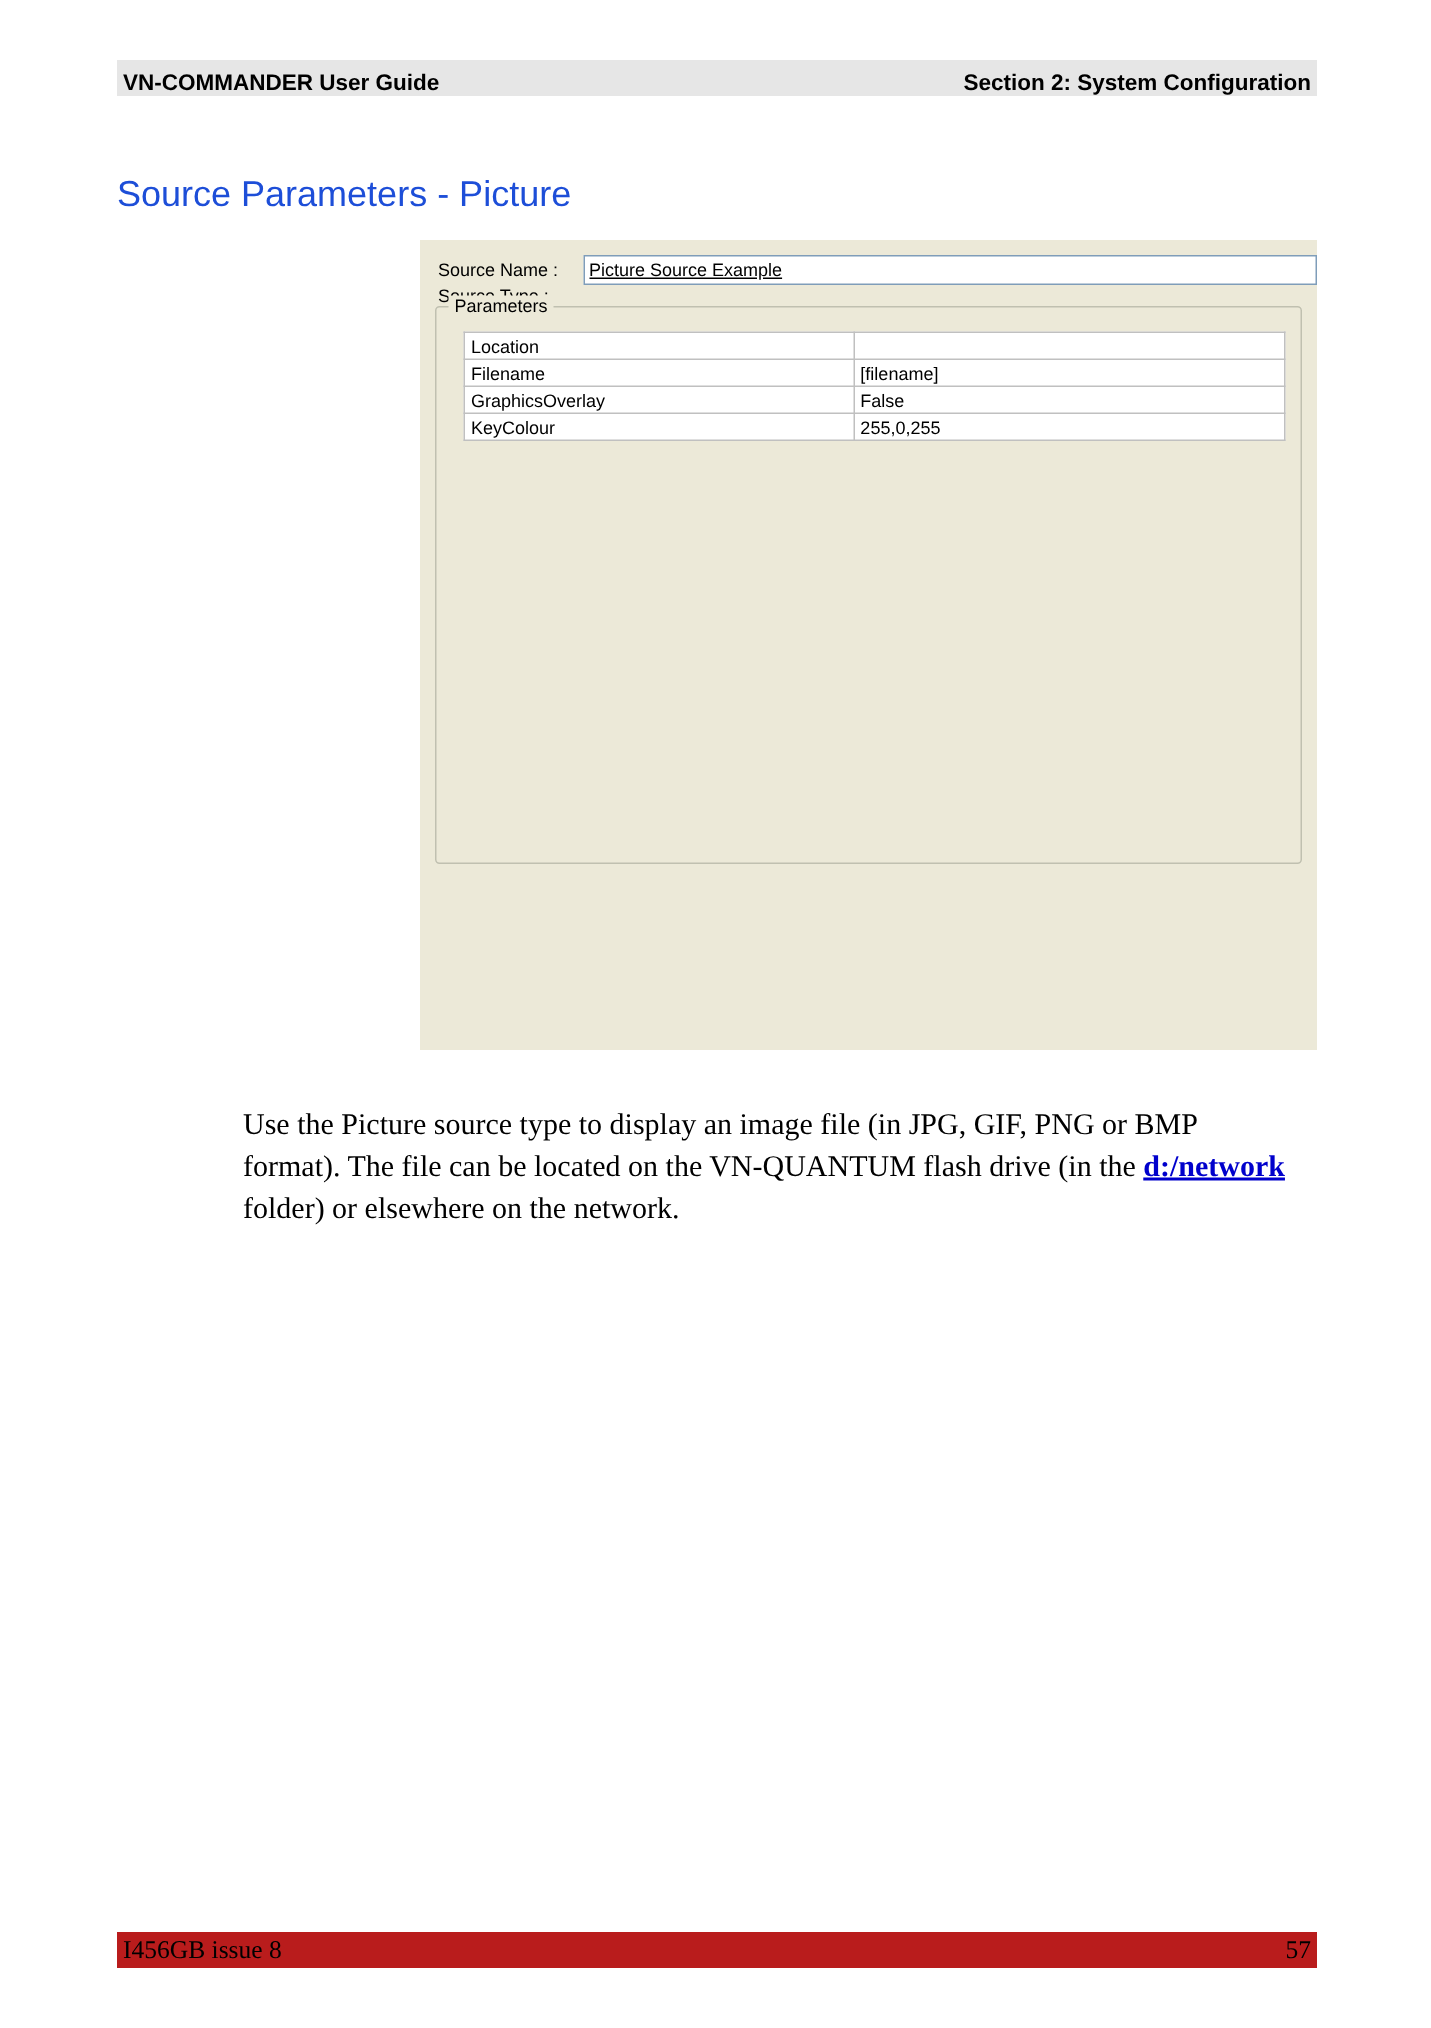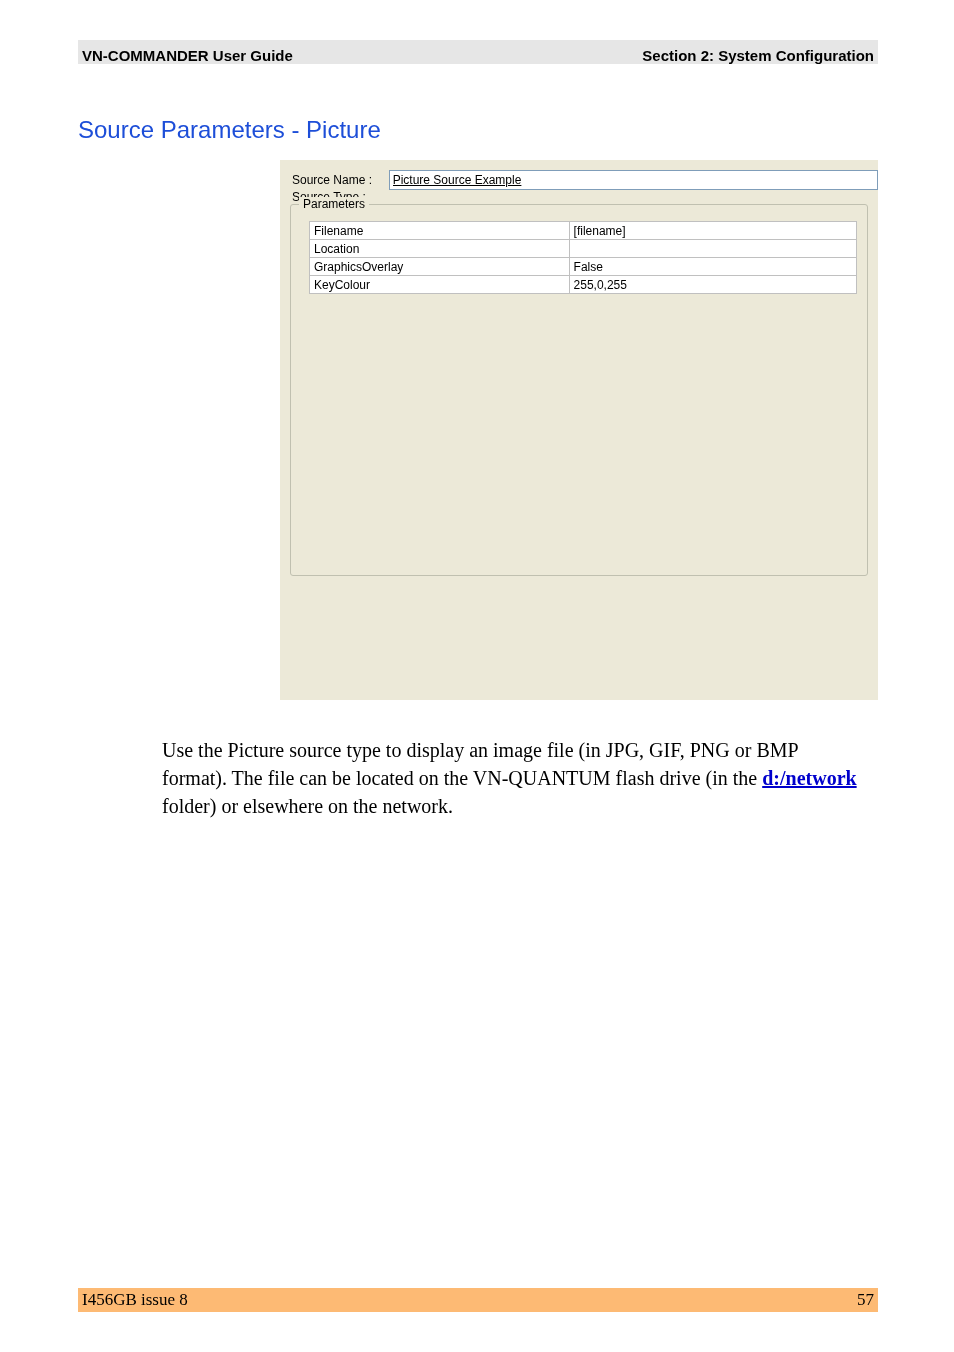--- a/index.html
+++ b/index.html
@@ -127,21 +127,21 @@
     text-decoration: underline;
     font-weight: bold;
   }
 
   .footer-bar {
     position: absolute;
     left: 78px;
     bottom: 40px;
     width: 800px;
     height: 24px;
-    background: #fdba74;
+    background: #b91c1c;
     display: flex;
     justify-content: space-between;
     align-items: center;
     padding: 0 4px;
   }
   .footer-left {
     font-family: "Palatino Linotype", "Book Antiqua", Georgia, serif;
     font-size: 17px;
   }
   .footer-right {
@@ -171,26 +171,26 @@
     <div class="form-row">
       <span class="form-label">Source Type :</span>
     </div>
 
 
     <div class="fieldset fieldset-params">
       <span class="fieldset-title">Parameters</span>
       <table class="param-table">
         <tbody>
           <tr>
+            <td class="col-key">Location</td>
+            <td class="col-val"></td>
+          </tr>
+          <tr>
             <td class="col-key">Filename</td>
             <td class="col-val">[filename]</td>
-          </tr>
-          <tr>
-            <td class="col-key">Location</td>
-            <td class="col-val"></td>
           </tr>
           <tr>
             <td class="col-key">GraphicsOverlay</td>
             <td class="col-val">False</td>
           </tr>
           <tr>
             <td class="col-key">KeyColour</td>
             <td class="col-val">255,0,255</td>
           </tr>
         </tbody>

